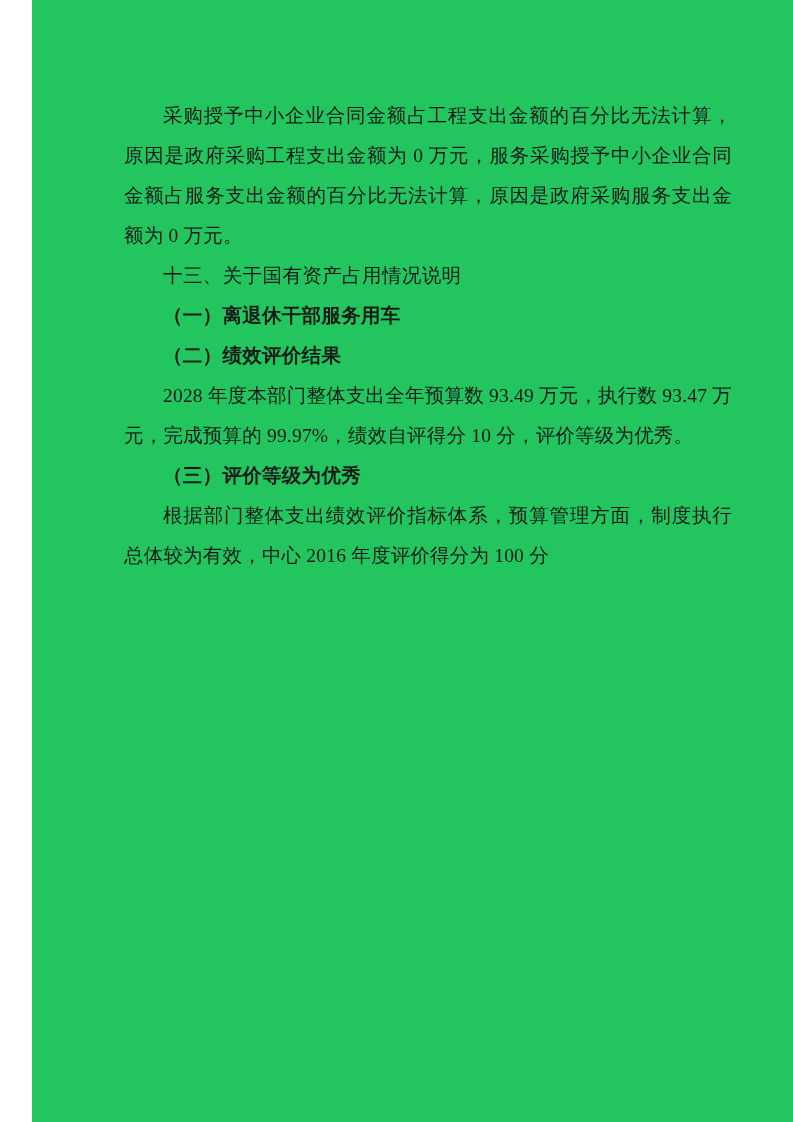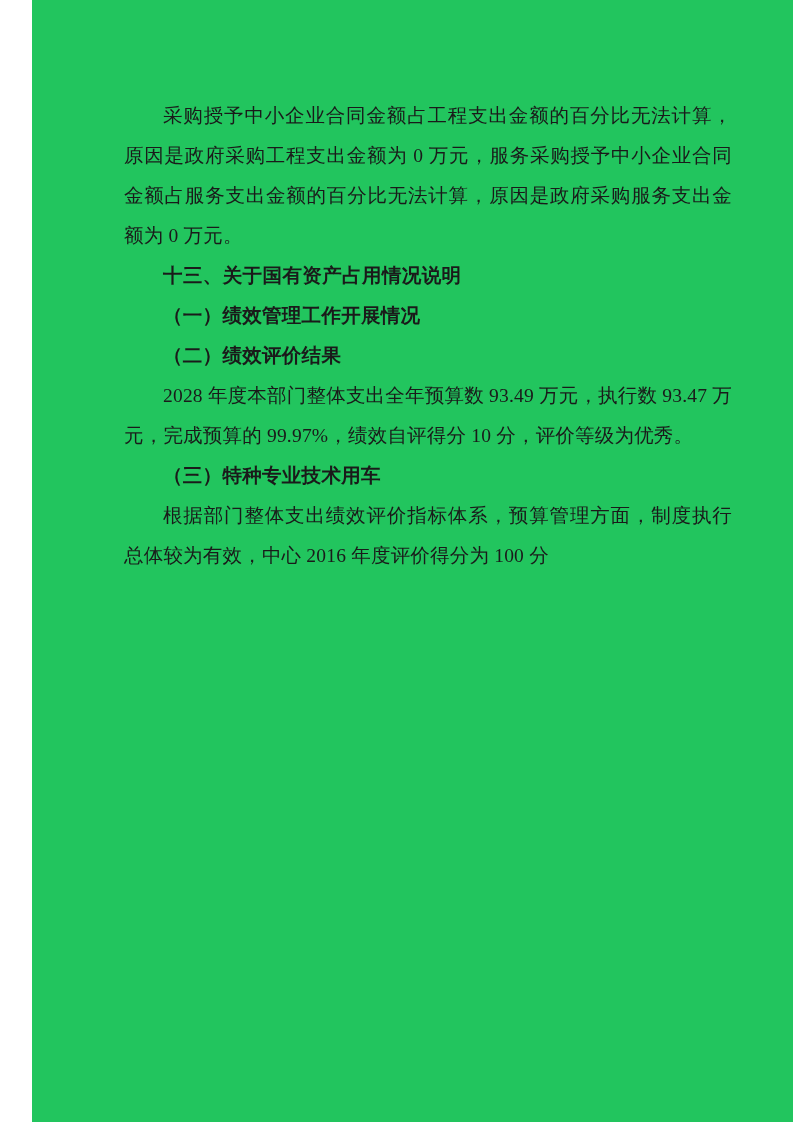--- a/index.html
+++ b/index.html
@@ -34,21 +34,21 @@
     font-size: 19.5px;
     line-height: 40px;
     text-align: justify;
     text-justify: inter-ideograph;
     letter-spacing: 0.2px;
   }
   p.indent {
     text-indent: 2em;
   }
   p.heading {
-    font-weight: bold;
+    font-weight: normal;
     text-indent: 2em;
     letter-spacing: 0.4px;
   }
   p.subheading {
     text-indent: 2em;
     font-weight: bold;
     letter-spacing: 0.3px;
   }
 </style>
 </head>
@@ -56,25 +56,25 @@
 
 <div class="page">
   <div class="doc-body">
 
     <p class="indent">采购授予中小企业合同金额占工程支出金额的百分比无法计算，原因是政府采购工程支出金额为 0 万元，服务采购授予中小企业合同金额占服务支出金额的百分比无法计算，原因是政府采购服务支出金额为 0 万元。</p>
 
     <p class="heading">十三、关于国有资产占用情况说明</p>
 
 
 
-    <p class="subheading">（一）绩效管理工作开展情况</p>
+    <p class="subheading">（一）离退休干部服务用车</p>
 
 
     <p class="subheading">（二）绩效评价结果</p>
 
     <p class="indent">2028 年度本部门整体支出全年预算数 93.49 万元，执行数 93.47 万元，完成预算的 99.97%，绩效自评得分 10 分，评价等级为优秀。</p>
 
-    <p class="subheading">（三）特种专业技术用车</p>
+    <p class="subheading">（三）评价等级为优秀</p>
 
     <p class="indent">根据部门整体支出绩效评价指标体系，预算管理方面，制度执行总体较为有效，中心 2016 年度评价得分为 100 分</p>
 
   </div>
 </div>
 
 </body></html>

